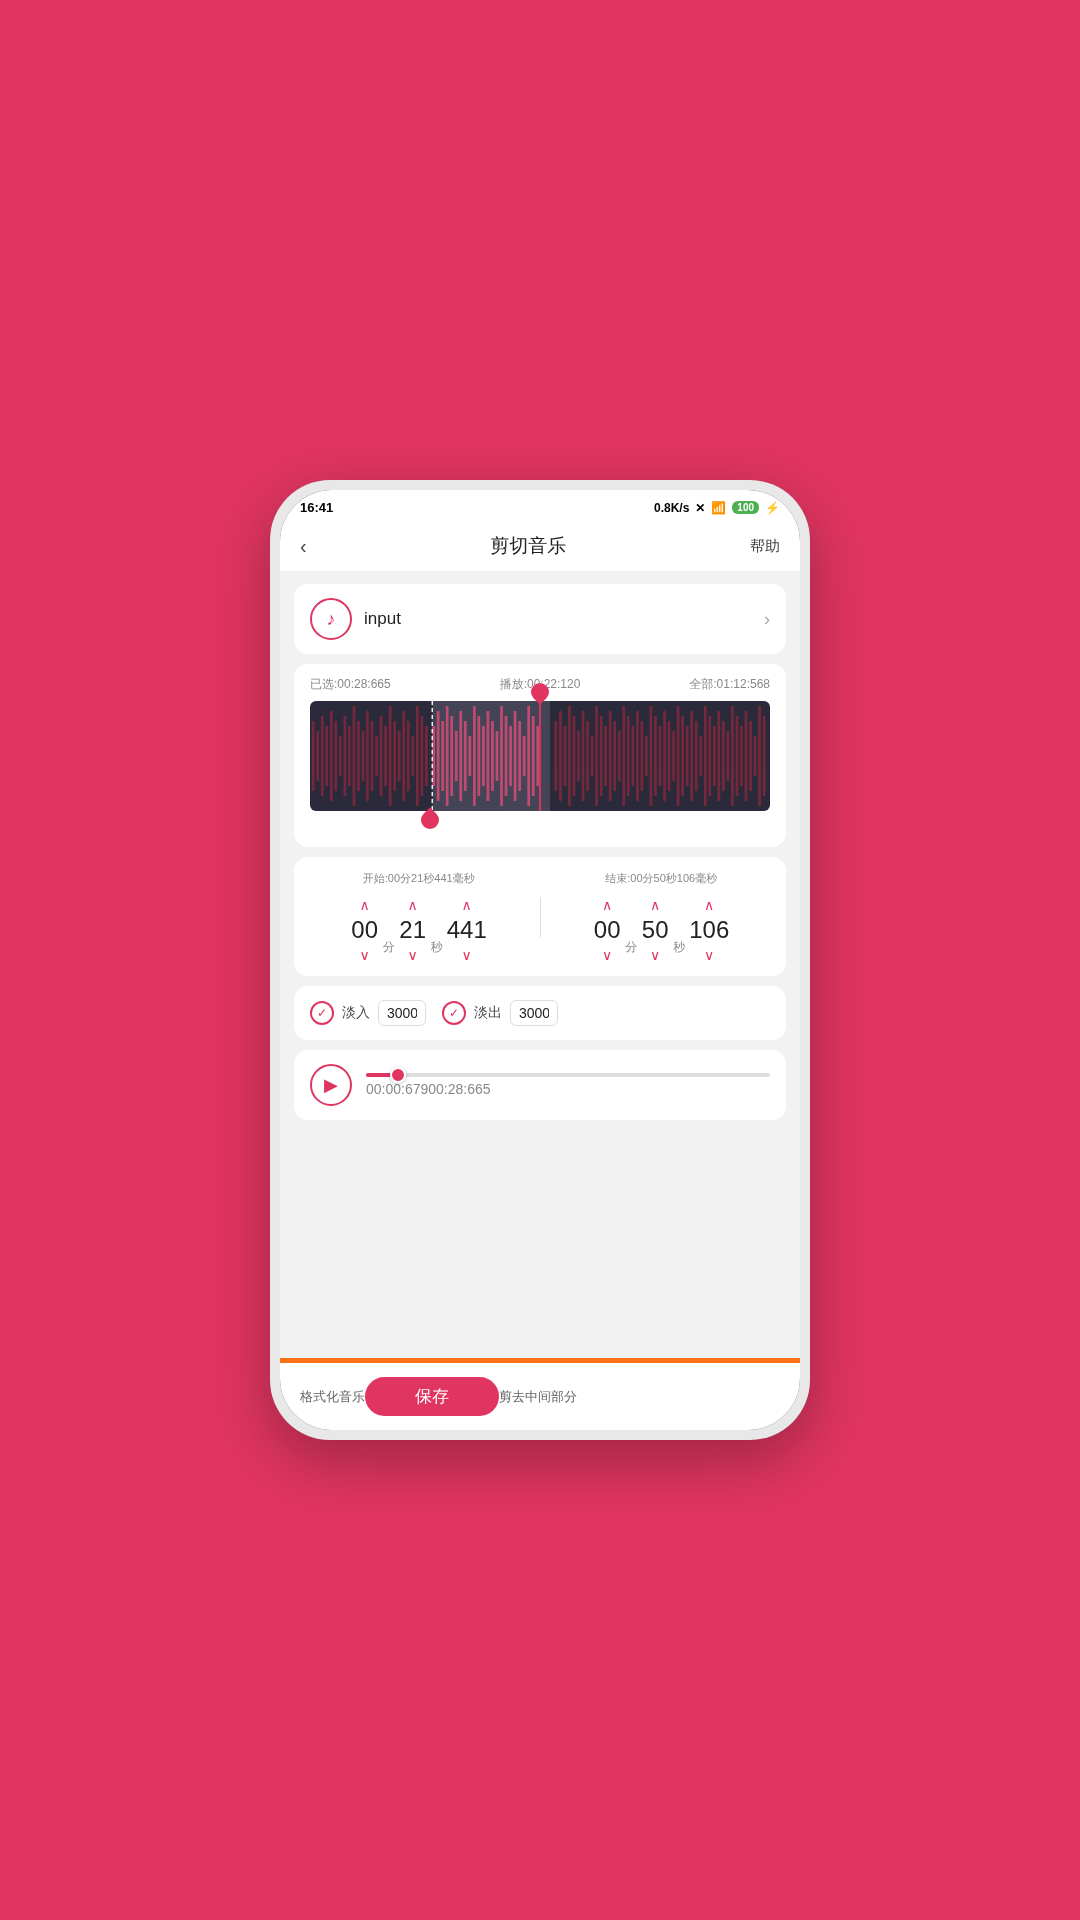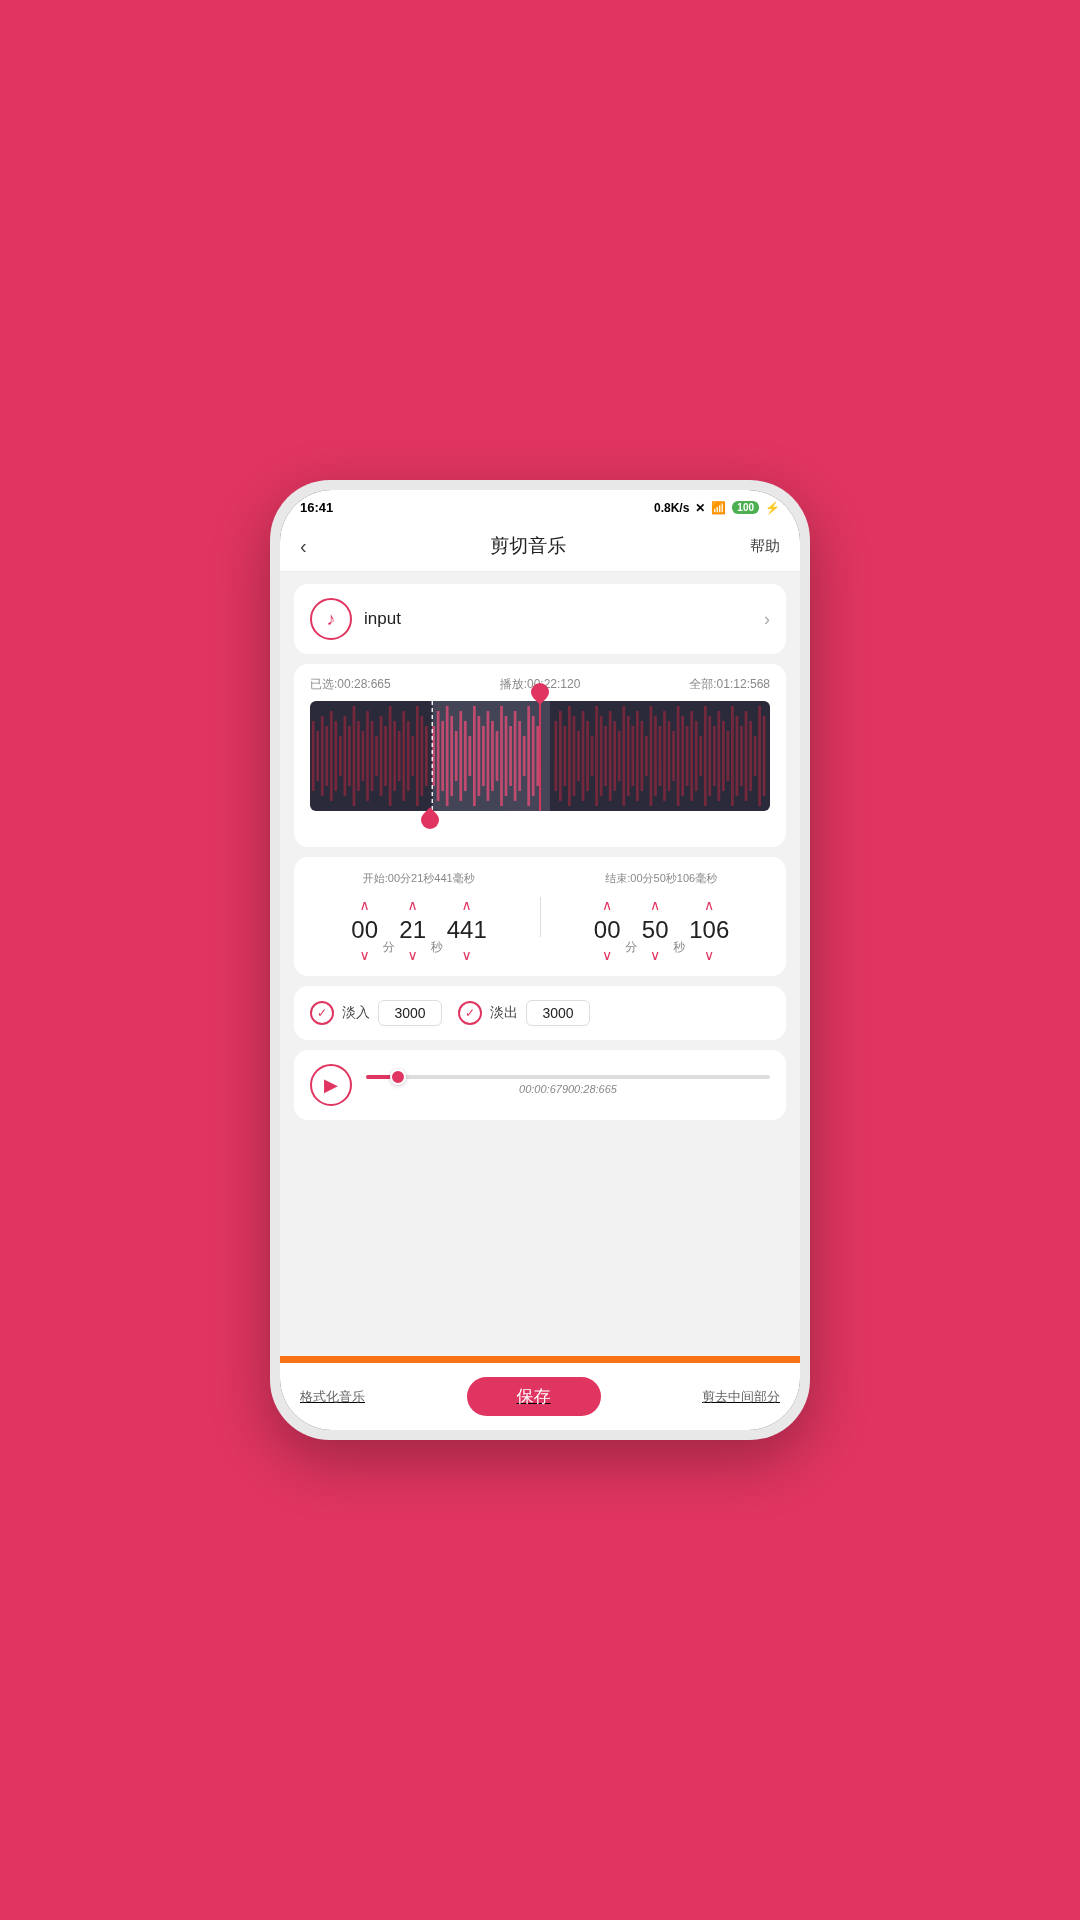--- a/index.html
+++ b/index.html
@@ -211,21 +211,21 @@
       font-size: 12px;
     }
     .fade-label {
       font-size: 14px;
       color: #444;
     }
     .fade-input {
       border: 1px solid #ddd;
       border-radius: 6px;
       padding: 4px 8px;
-      width: 64px;
+      width: 48px;
       text-align: center;
       font-size: 14px;
       color: #222;
       outline: none;
     }
     
     .player-card {
       display: flex;
       flex-direction: column;
       gap: 8px;
@@ -274,34 +274,31 @@
       border-radius: 50%;
       position: absolute;
       top: 50%;
       left: 8%;
       transform: translate(-50%, -50%);
       border: 2px solid #fff;
       box-shadow: 0 1px 4px rgba(0,0,0,0.2);
     }
     .time-stamps {
       display: flex;
-      justify-content: center;
-      font-size: 11px;
+      justify-content: flex-start;
+      font-size: 14px;
       color: #888;
-      font-style: italic;
     }
     
     .bottom-bar {
       background: #fff;
       padding: 14px 20px;
       display: flex;
       align-items: center;
-      justify-content: space-between;
-      border-top: 7px solid #f97316;
-      text-decoration: underline;
+      border-top: 5px solid #f97316;
     }
     .bottom-action-text {
       font-size: 13px;
       color: #666;
       cursor: pointer;
     }
     .save-btn {
       background: #e03560;
       color: #fff;
       border: none;

